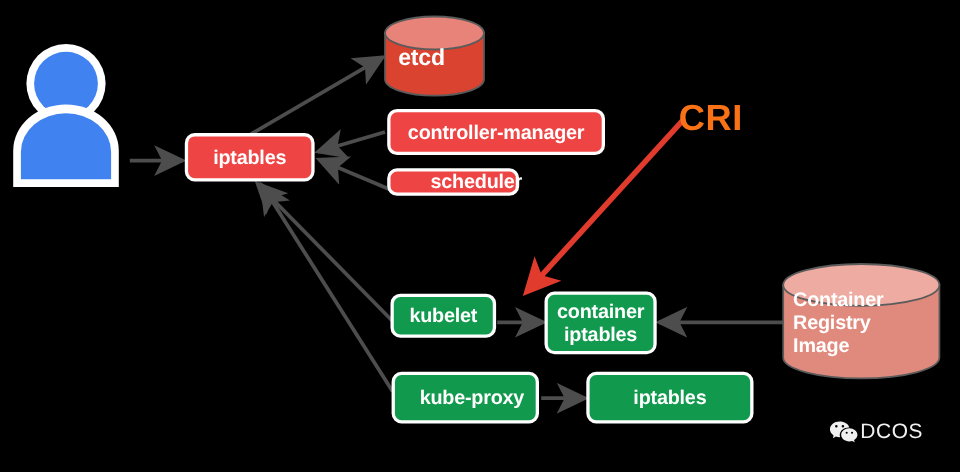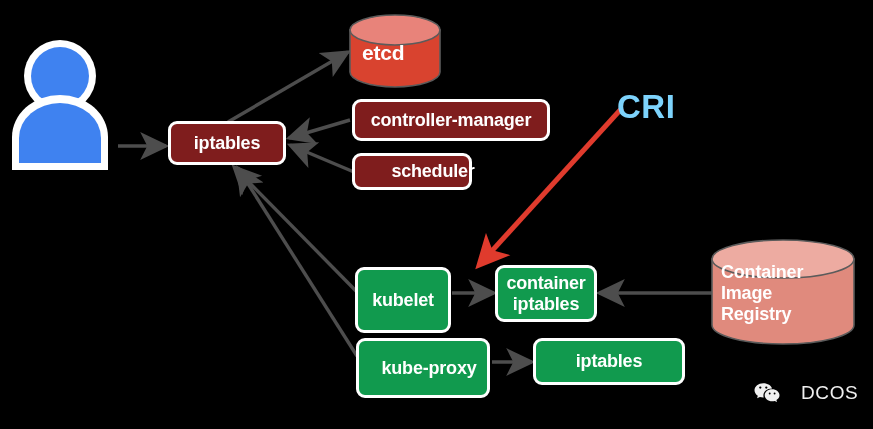--- a/index.html
+++ b/index.html
@@ -31,47 +31,47 @@
     text-align: center;
     color: #ffffff;
     font-weight: bold;
     border-radius: 9px;
     border: 3px solid #ffffff;
     line-height: 1.12;
     letter-spacing: -0.2px;
     z-index: 3;
   }
   .node.red {
-    background: #7f1d1d;
+    background: #ef4444;
   }
   .node.green {
     background: #119a4e;
   }
   .cri-label {
     position: absolute;
-    color: #7dd3fc;
+    color: #f97316;
     font-weight: bold;
     font-size: 33px;
     letter-spacing: 0.5px;
     z-index: 4;
   }
   .cyl-label {
     position: absolute;
     color: #ffffff;
     font-weight: bold;
     z-index: 4;
     line-height: 1.18;
     letter-spacing: -0.2px;
     pointer-events: none;
   }
   .watermark {
     position: absolute;
     display: flex;
     align-items: center;
-    gap: 21px;
+    gap: 2px;
     z-index: 5;
   }
   .watermark-text {
     color: #f0f0f0;
     font-size: 19px;
     letter-spacing: 0.6px;
   }
 </style>
 </head>
 <body>
@@ -121,38 +121,38 @@
   <div class="cyl-label" style="left:362px; top:41px; font-size:21px;">etcd</div>
 
   <svg class="layer" viewBox="0 0 873 429" style="z-index:3;">
     <g>
       <path d="M712,259 L712,325 a71,19 0 0 0 142,0 L854,259 Z" fill="#e08a7d" stroke="#5b5b5b" stroke-width="1.6"></path>
       <ellipse cx="783" cy="259" rx="71" ry="19" fill="#edaba1" stroke="#5b5b5b" stroke-width="1.6"></ellipse>
     </g>
   </svg>
   <div class="cyl-label" style="left:721px; top:262px; font-size:18px;">
     <div>Container</div>
+    <div>Registry</div>
     <div>Image</div>
-    <div>Registry</div>
   </div>
 
   <div class="node red" style="left:168px; top:121px; width:118px; height:44px; font-size:18px;">iptables</div>
 
   <div class="node red" style="left:352px; top:99px; width:198px; height:42px; font-size:18px;">controller-manager</div>
 
-  <div class="node red" style="left:352px; top:153px; width:120px; height:37px; font-size:18px;padding-left:42px;">scheduler</div>
+  <div class="node red" style="left:352px; top:153px; width:120px; height:25px; font-size:18px;padding-left:42px;">scheduler</div>
 
-  <div class="node green" style="left:355px; top:267px; width:96px; height:66px; font-size:18px;">kubelet</div>
+  <div class="node green" style="left:355px; top:267px; width:96px; height:40px; font-size:18px;">kubelet</div>
 
   <div class="node green" style="left:495px; top:265px; width:102px; height:57px; font-size:18px; flex-direction:column;">
     <span>container</span>
     <span>iptables</span>
   </div>
 
-  <div class="node green" style="left:356px; top:338px; width:134px; height:60px; font-size:18px;padding-left:12px;">kube-proxy</div>
+  <div class="node green" style="left:356px; top:338px; width:134px; height:47px; font-size:18px;padding-left:12px;">kube-proxy</div>
 
   <div class="node green" style="left:533px; top:338px; width:152px; height:47px; font-size:18px;">iptables</div>
 
   <div class="cri-label" style="left:617px; top:88px;">CRI</div>
 
   <div class="watermark" style="left:754px; top:382px;">
     <svg width="26" height="22" viewBox="0 0 26 22">
       <g fill="#f0f0f0">
         <path d="M9.3,1.2 C4.4,1.2 0.5,4.4 0.5,8.3 c0,2.2 1.3,4.2 3.3,5.5 L3.1,16.3 L5.9,14.9 c1.0,0.3 2.1,0.5 3.2,0.5 l0.6,0 c-0.2,-0.6 -0.3,-1.2 -0.3,-1.9 c0,-3.8 3.7,-6.9 8.3,-6.9 l0.4,0 C17.3,3.6 13.7,1.2 9.3,1.2 Z M6.3,6.7 a1.15,1.15 0 1 1 0,-2.3 a1.15,1.15 0 0 1 0,2.3 Z M12.3,6.7 a1.15,1.15 0 1 1 0,-2.3 a1.15,1.15 0 0 1 0,2.3 Z"></path>
         <path d="M25.5,13.3 c0,-3.3 -3.3,-6.0 -7.4,-6.0 c-4.1,0 -7.4,2.7 -7.4,6.0 c0,3.3 3.3,6.0 7.4,6.0 c0.9,0 1.8,-0.1 2.6,-0.4 l2.3,1.2 l-0.6,-2.0 C24.3,16.9 25.5,15.2 25.5,13.3 Z M15.7,12.4 a0.95,0.95 0 1 1 0,-1.9 a0.95,0.95 0 0 1 0,1.9 Z M20.6,12.4 a0.95,0.95 0 1 1 0,-1.9 a0.95,0.95 0 0 1 0,1.9 Z"></path>

